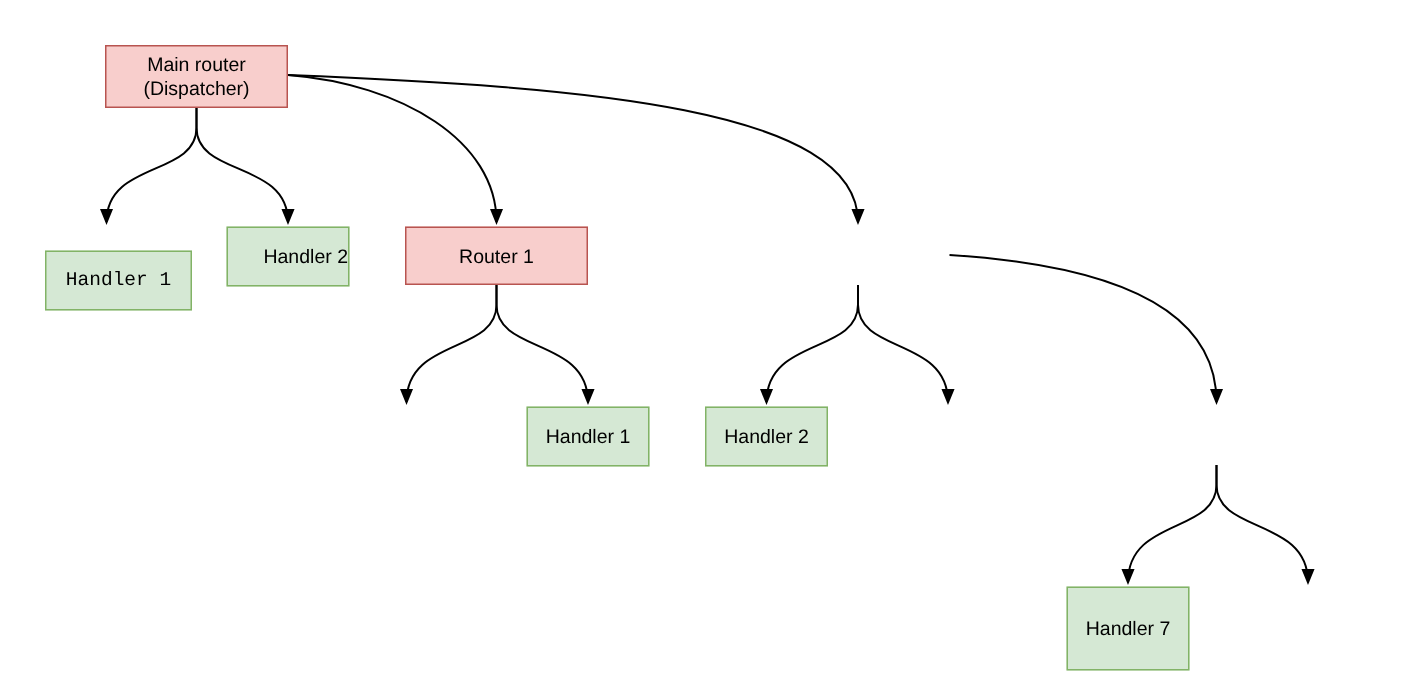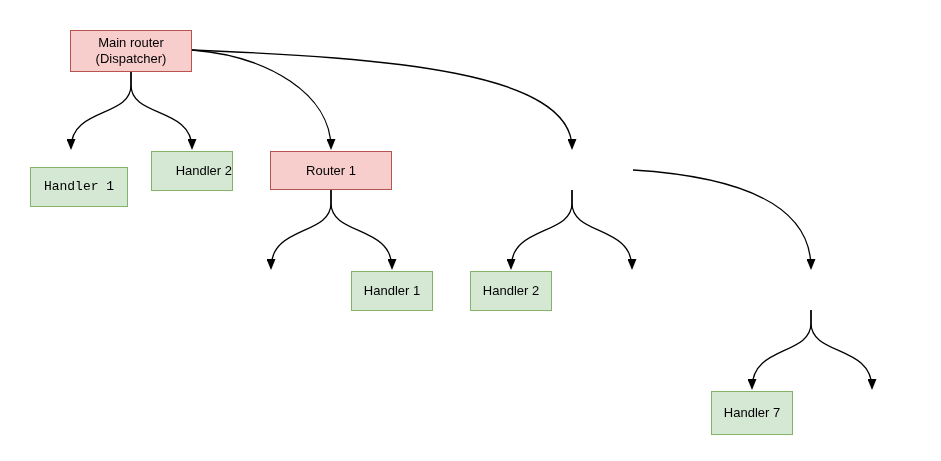--- a/index.html
+++ b/index.html
@@ -23,21 +23,21 @@
   [data-name="node-main-router"]{left:70px;top:30px;width:122px;height:42px;}
   [data-name="node-handler-1"]{left:30px;top:167px;width:98px;height:40px;font-family:Liberation Mono, monospace;}
   [data-name="node-handler-2"]{left:151px;top:151px;width:82px;height:40px;align-items:flex-end;}
   [data-name="node-router-1"]{left:270px;top:151px;width:122px;height:39px;}
   [data-name="node-router-2"]{left:511px;top:151px;width:122px;height:39px;}
   [data-name="node-handler-3"]{left:230px;top:271px;width:82px;height:40px;}
   [data-name="node-handler-4"]{left:351px;top:271px;width:82px;height:40px;}
   [data-name="node-handler-5"]{left:470px;top:271px;width:82px;height:40px;}
   [data-name="node-handler-6"]{left:591px;top:271px;width:82px;height:40px;}
   [data-name="node-router-3"]{left:750px;top:271px;width:122px;height:39px;}
-  [data-name="node-handler-7"]{left:711px;top:391px;width:82px;height:44px;}
+  [data-name="node-handler-7"]{left:711px;top:391px;width:82px;height:56px;}
   [data-name="node-handler-8"]{left:831px;top:391px;width:82px;height:40px;}
 </style>
 </head>
 <body>
 
 <div class="canvas" data-name="diagram-canvas">
 
   <svg class="edges" data-name="edge-layer" width="941" height="461" viewBox="0 0 941 461" xmlns="http://www.w3.org/2000/svg">
     <defs>
       <marker id="arrow" viewBox="0 0 11 9" refX="9" refY="4.5" markerUnits="userSpaceOnUse" markerWidth="11" markerHeight="9" orient="auto">

